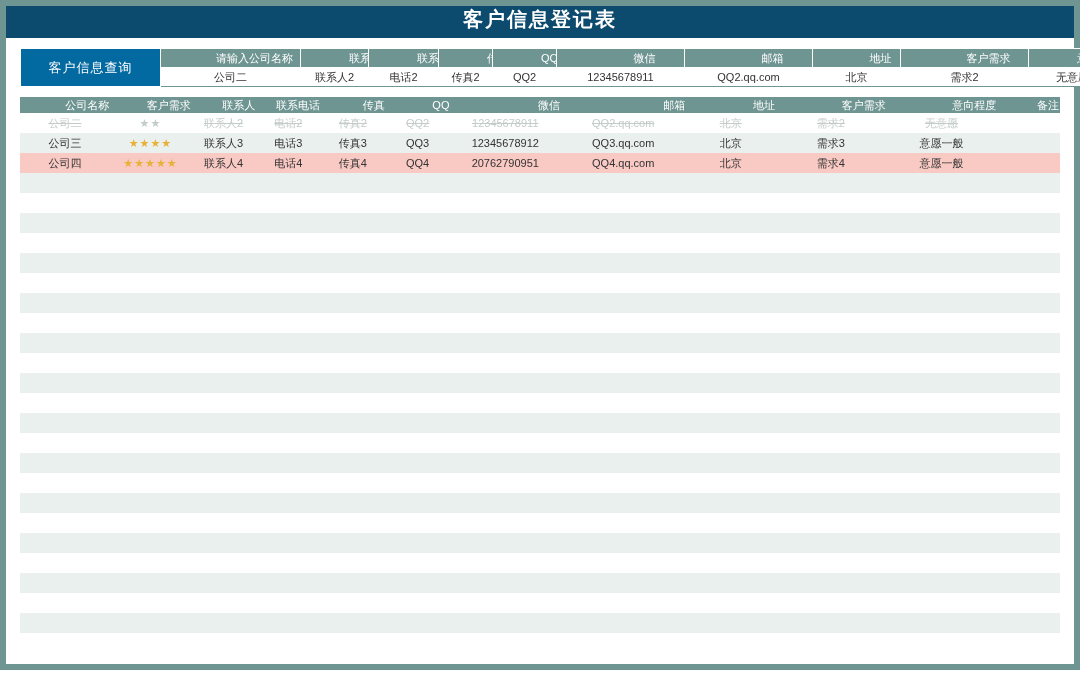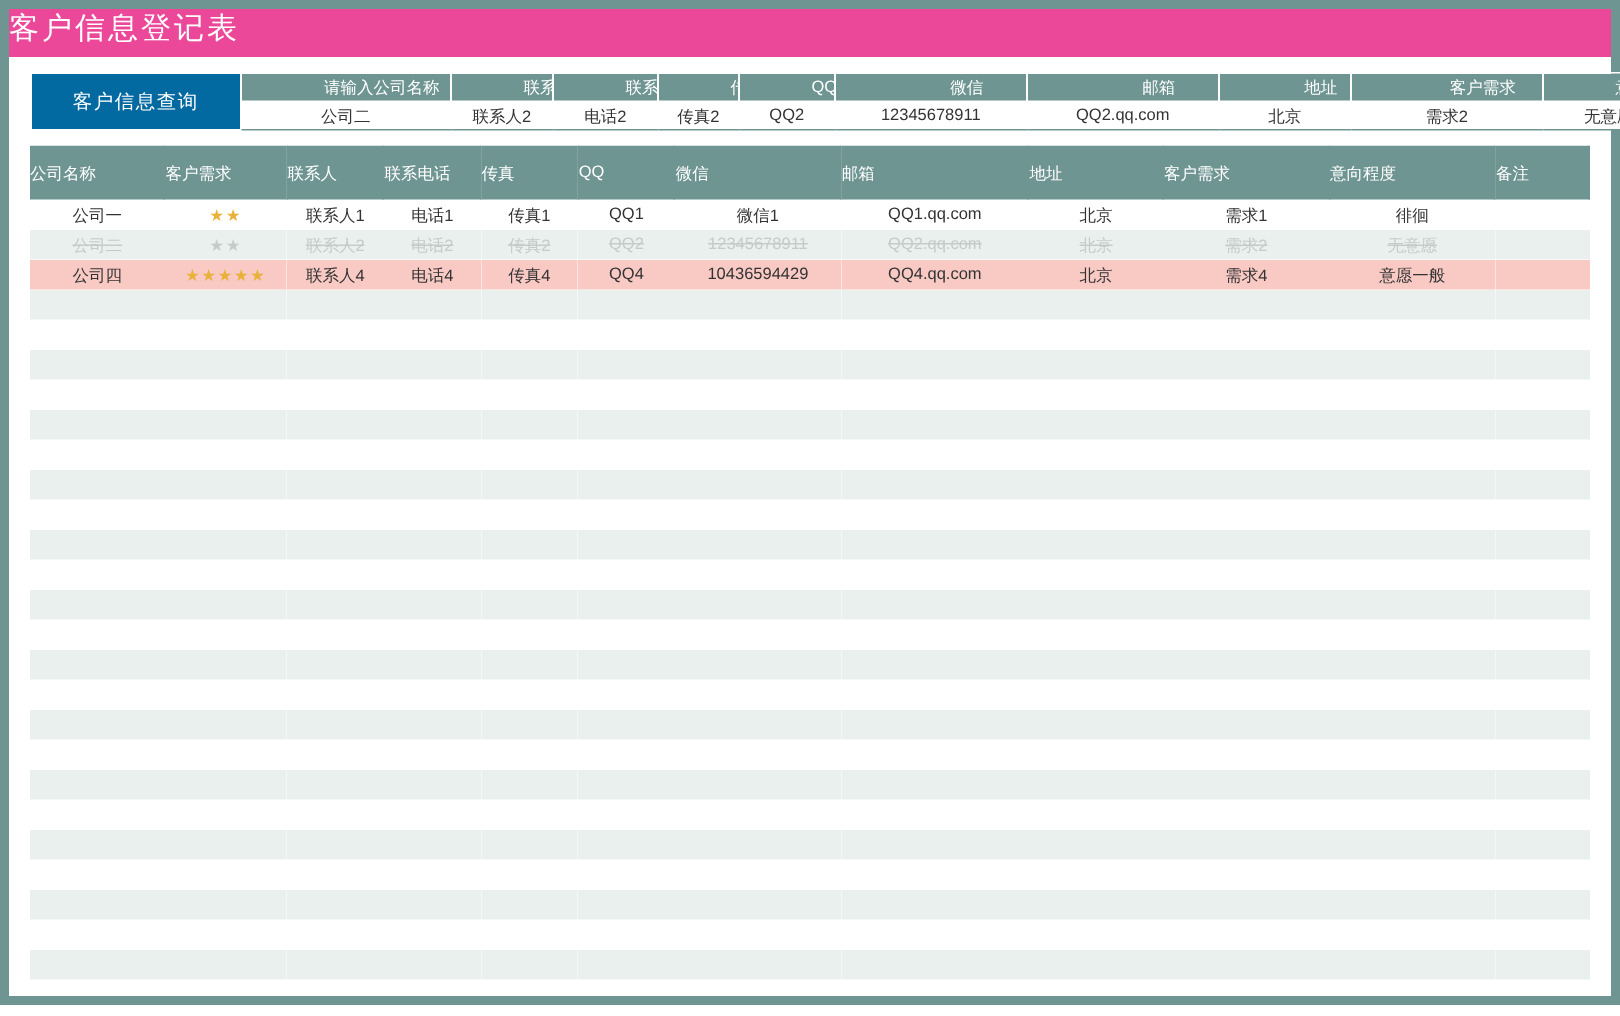--- a/index.html
+++ b/index.html
@@ -11,25 +11,25 @@
     height: 677px;
   }
   .frame {
     width: 1080px;
     height: 670px;
     border: 6px solid #6e9592;
     background: #fff;
     position: relative;
   }
   .title-bar {
-    background: #ec4899;
+    background: #0c4a6e;
     color: #fff;
-    text-align: left;
+    text-align: center;
     font-size: 20px;
-    font-weight: 400;
+    font-weight: 700;
     letter-spacing: 2px;
     padding: 0 0 6px 0;
     line-height: 26px;
   }
   .inner {
     padding: 10px 14px 14px 14px;
   }
   
   .query-table {
     width: 100%;
@@ -69,24 +69,24 @@
     overflow: hidden;
   }
   .data-table {
     width: 100%;
     border-collapse: collapse;
     table-layout: fixed;
   }
   .data-table th {
     background: #6e9592;
     color: #fff;
-    height: 36px;
+    height: 16px;
     font-size: 11px;
     font-weight: normal;
-    text-align: left;
+    text-align: right;
     border-right: 1px solid #6e9592;
   }
   .data-table td {
     height: 20px;
     font-size: 11px;
     text-align: center;
     border: none;
     white-space: nowrap;
     overflow: hidden;
     color: #333;
@@ -180,56 +180,56 @@
               <th>QQ</th>
               <th>微信</th>
               <th>邮箱</th>
               <th>地址</th>
               <th>客户需求</th>
               <th>意向程度</th>
               <th>备注</th>
             </tr>
           </thead>
         <tbody id="d-body">
-            <tr>
-              <td>公司一</td>
-              <td class="stars gold">★★</td>
-              <td>联系人1</td>
-              <td>电话1</td>
-              <td>传真1</td>
-              <td>QQ1</td>
-              <td>微信1</td>
-              <td>QQ1.qq.com</td>
-              <td>北京</td>
-              <td>需求1</td>
-              <td>徘徊</td>
-              <td></td>
-            </tr>
             <tr class="dim">
               <td>公司二</td>
               <td class="stars grey">★★</td>
               <td>联系人2</td>
               <td>电话2</td>
               <td>传真2</td>
               <td>QQ2</td>
               <td>12345678911</td>
               <td>QQ2.qq.com</td>
               <td>北京</td>
               <td>需求2</td>
               <td>无意愿</td>
               <td></td>
             </tr>
+            <tr>
+              <td>公司三</td>
+              <td class="stars gold">★★★★</td>
+              <td>联系人3</td>
+              <td>电话3</td>
+              <td>传真3</td>
+              <td>QQ3</td>
+              <td>12345678912</td>
+              <td>QQ3.qq.com</td>
+              <td>北京</td>
+              <td>需求3</td>
+              <td>意愿一般</td>
+              <td></td>
+            </tr>
             <tr class="hl">
               <td>公司四</td>
               <td class="stars gold">★★★★★</td>
               <td>联系人4</td>
               <td>电话4</td>
               <td>传真4</td>
               <td>QQ4</td>
-              <td>10436594429</td>
+              <td>20762790951</td>
               <td>QQ4.qq.com</td>
               <td>北京</td>
               <td>需求4</td>
               <td>意愿一般</td>
               <td></td>
             </tr>
             <tr>
               <td>&nbsp;</td>
               <td>&nbsp;</td>
               <td>&nbsp;</td>

